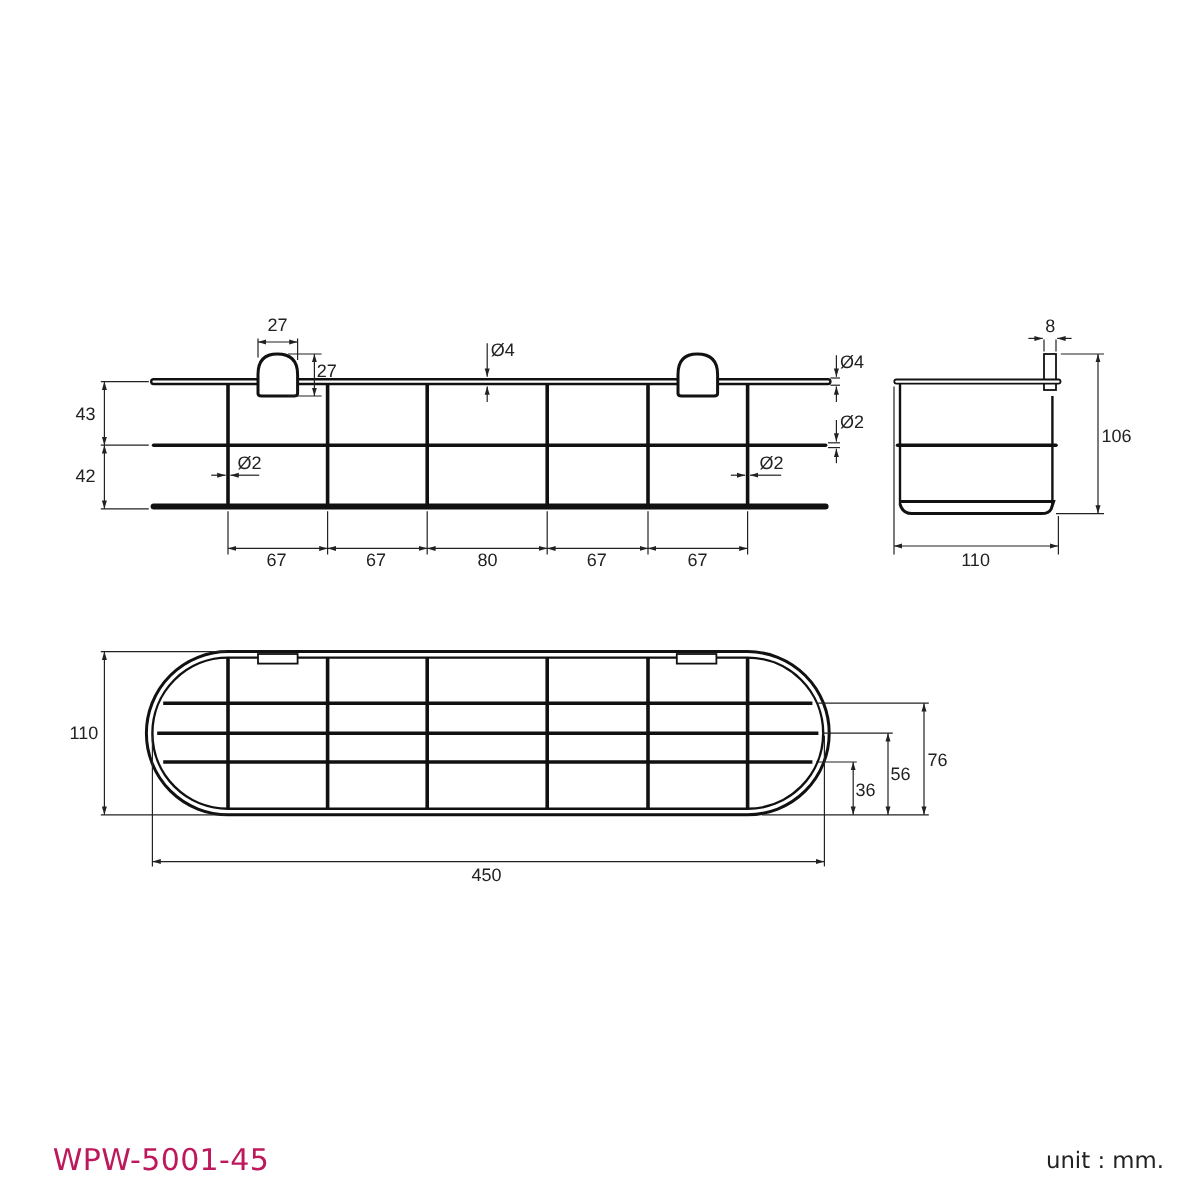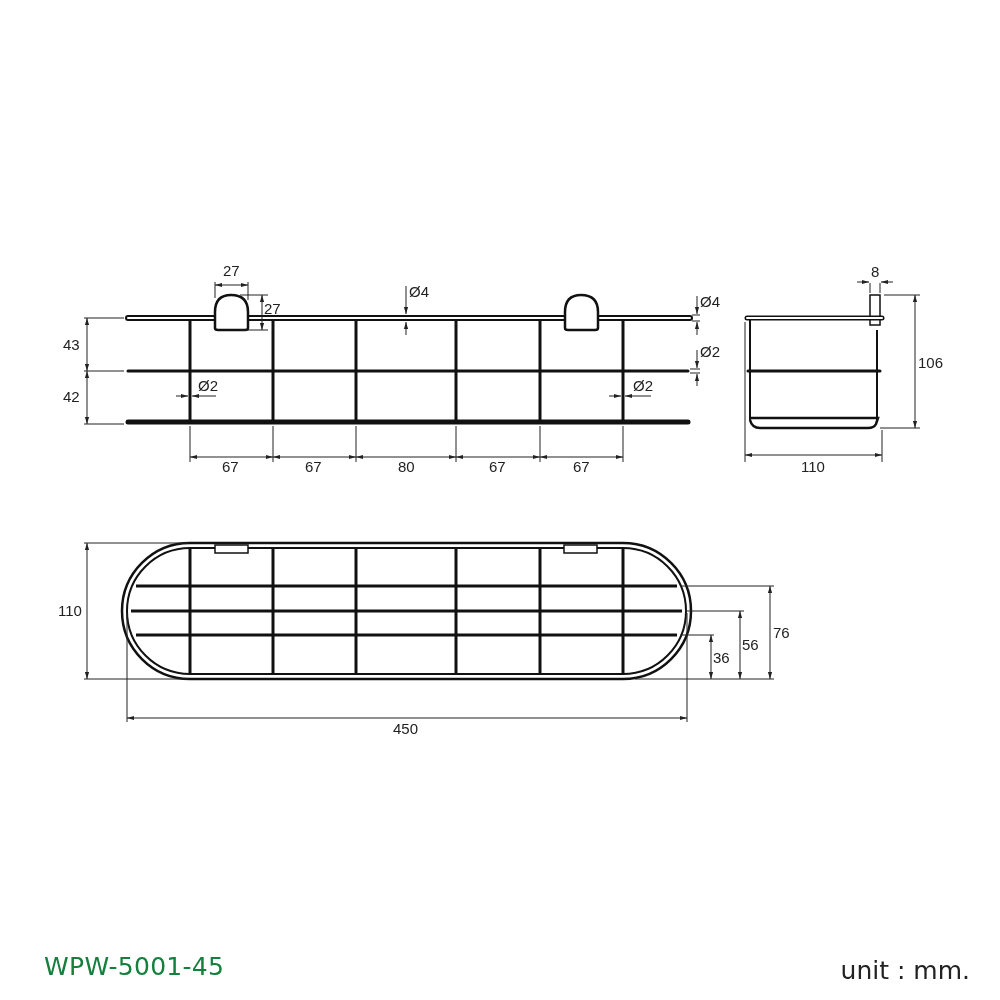--- a/index.html
+++ b/index.html
@@ -2,22 +2,22 @@
 <html><head>
 <meta charset="utf-8">
 <style>
   html, body { margin: 0; padding: 0; background: #ffffff; }
   body { width: 1000px; height: 1000px; position: relative; overflow: hidden;
          font-family: "DejaVu Sans", "Liberation Sans", sans-serif; color: #111; }
   svg { position: absolute; left: 0; top: 0; }
   .dim { font-family: "Liberation Sans", "DejaVu Sans", sans-serif; font-size: 15px; fill: #222; }
   .thin { stroke: #222; stroke-width: 1; fill: none; }
   .rod  { stroke: #111; fill: none; stroke-linecap: round; }
-  .model { position: absolute; left: 44px; top: 952px; font-size: 25px; letter-spacing: 0.3px; color: #15803d; text-align: center; }
-  .unit { position: absolute; right: 30px; top: 956px; font-size: 25px; color: #222; }
+  .model { position: absolute; left: 44px; top: 952px; font-size: 25px; letter-spacing: 0.3px; color: #be185d; text-align: center; }
+  .unit { position: absolute; right: 30px; top: 956px; font-size: 19px; color: #222; }
 </style>
 </head>
 <body>
 
 <svg width="1000" height="1000" viewBox="0 0 1000 1000">
   <defs>
     <marker id="arr" viewBox="0 0 10 10" refX="10" refY="5" markerWidth="7" markerHeight="7" orient="auto-start-reverse">
       <path d="M0,2 L10,5 L0,8 z" fill="#222"></path>
     </marker>
   </defs>

